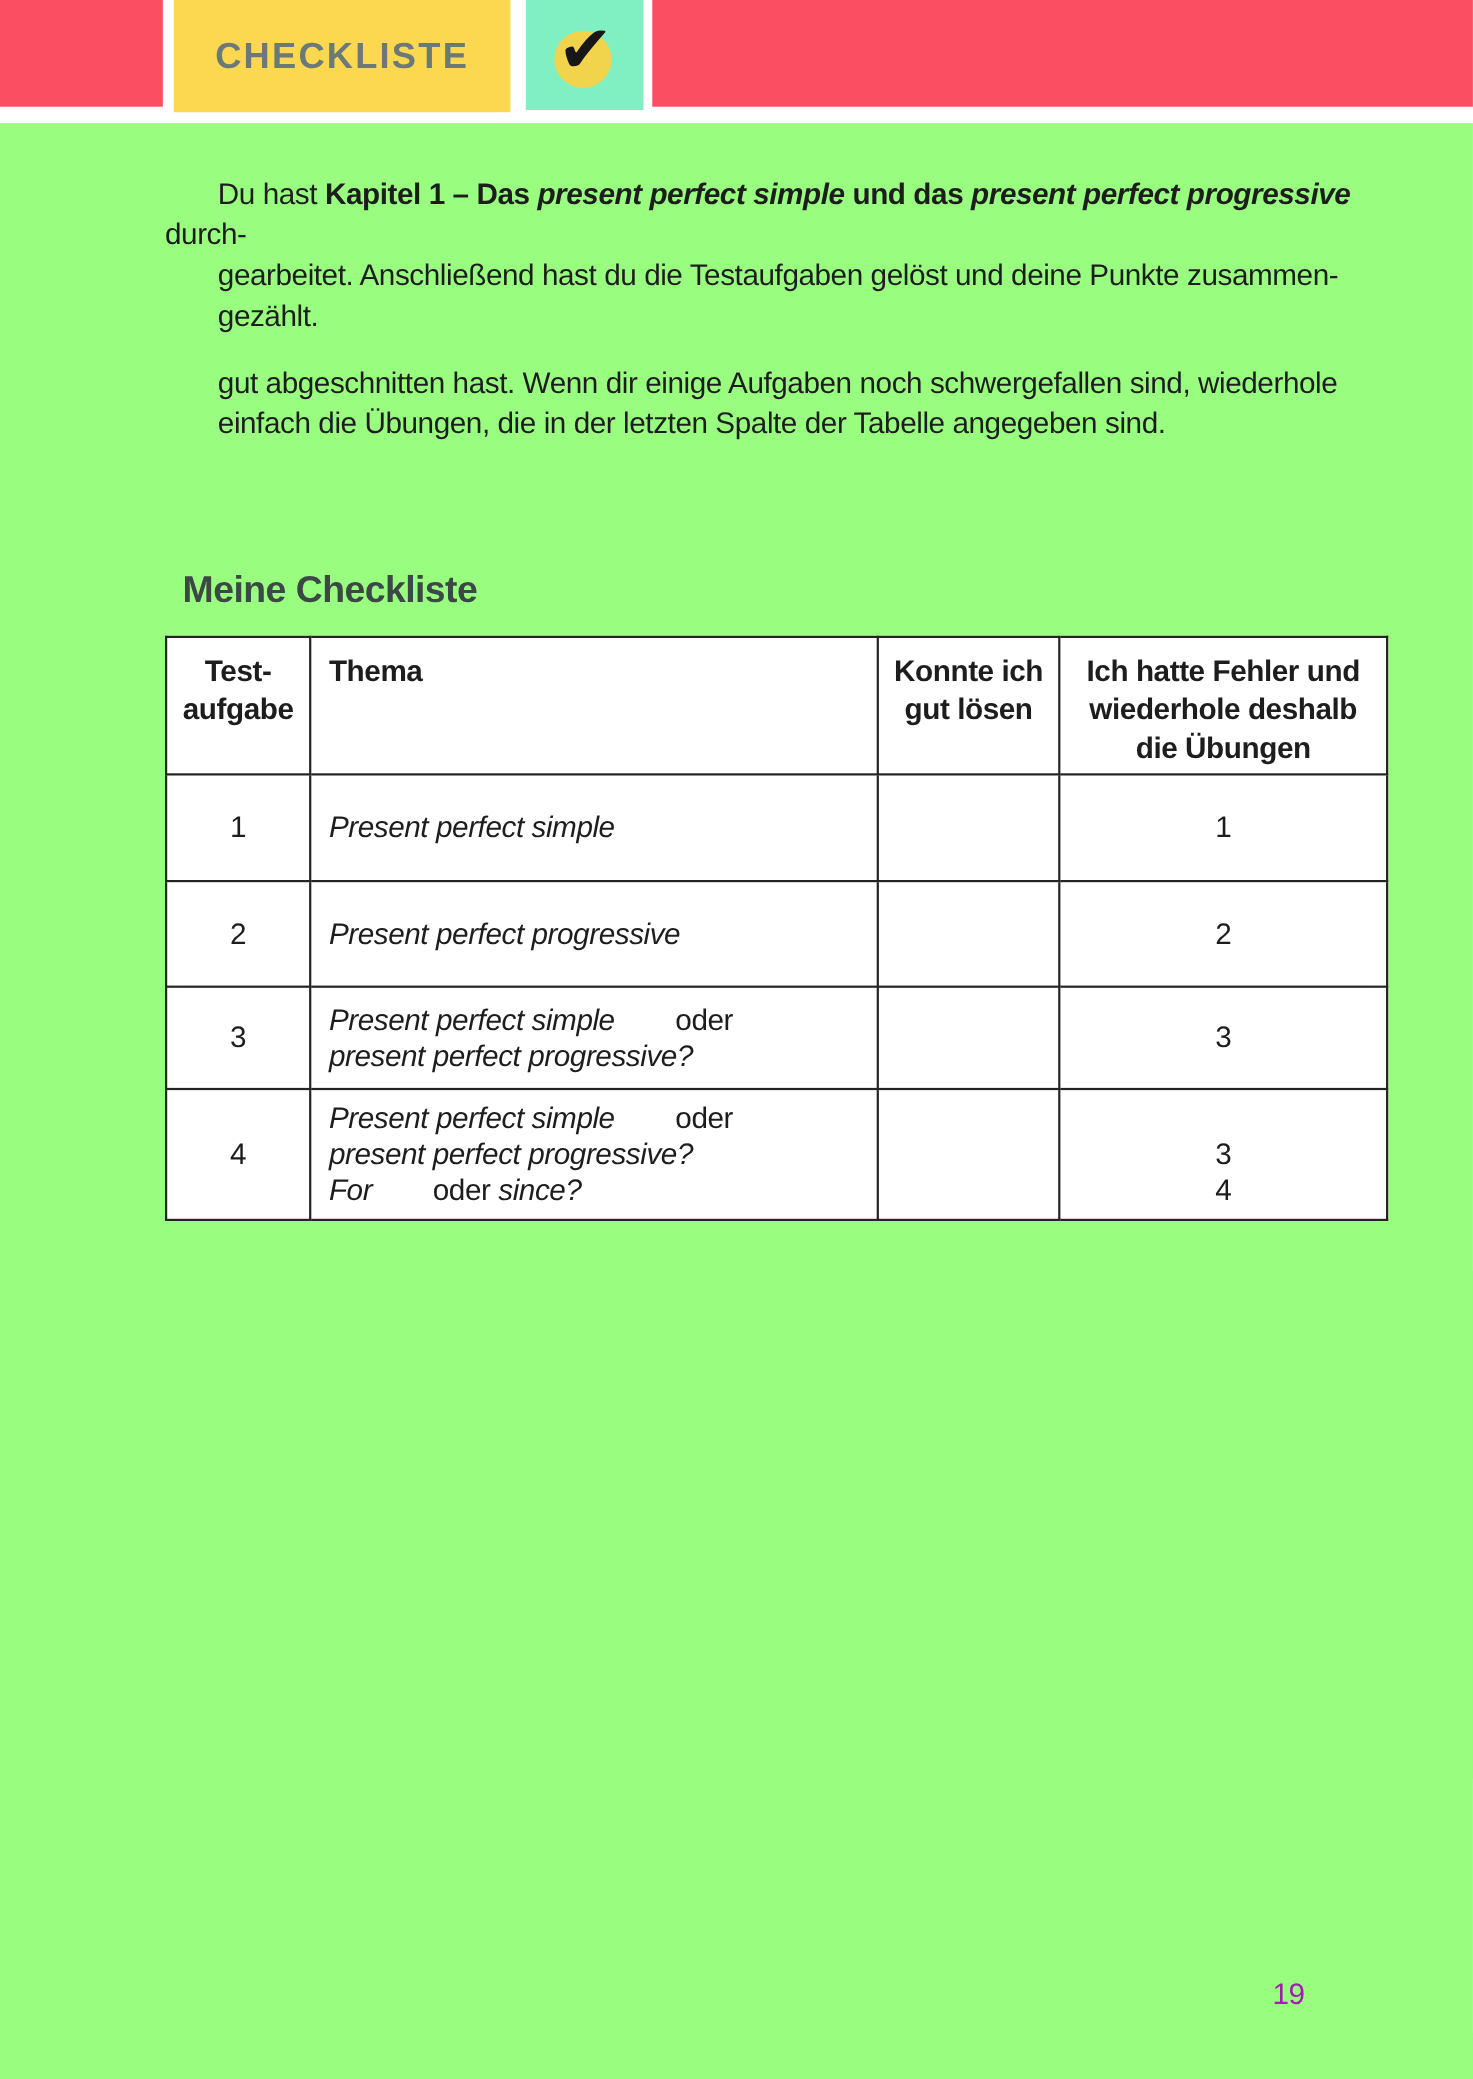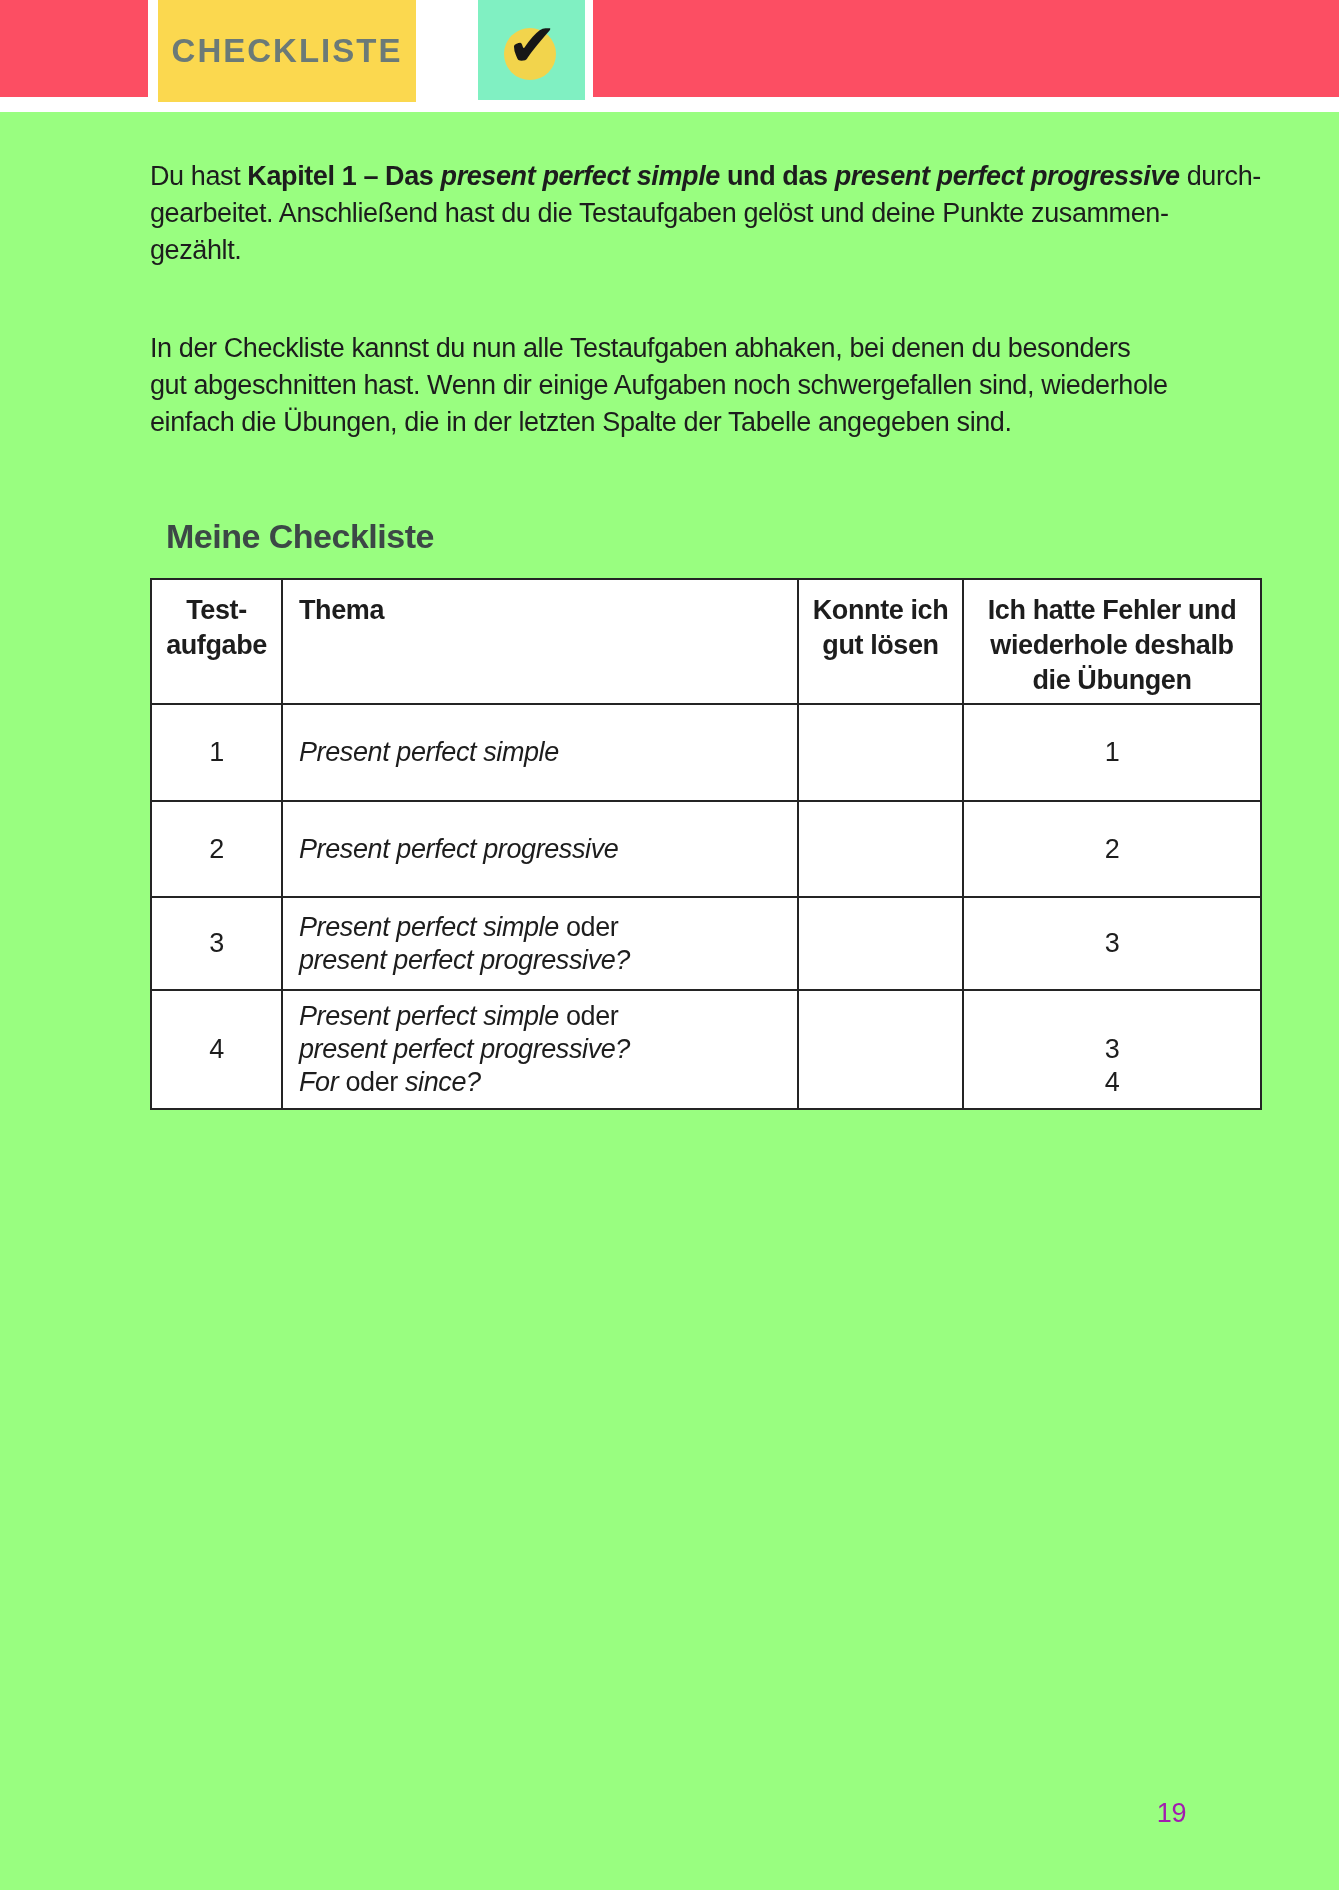--- a/index.html
+++ b/index.html
@@ -10,21 +10,21 @@
     background:#ffffff;
     font-family:"Liberation Sans","DejaVu Sans",sans-serif;
     color:#1d1d1d;
     overflow:hidden;
   }
 
   
   .banner-band { position:absolute; left:0; top:0; width:1339px; height:112px; background:#ffffff; }
   .block { position:absolute; top:0; }
   .block-red-left  { left:0;    width:148px; height:97px;  background:#fc4e63; }
-  .tab-yellow      { left:158px; width:258px; height:102px; background:#fbd84f;
+  .tab-yellow      { left:158px; width:306px; height:102px; background:#fbd84f;
                      display:flex; align-items:center; justify-content:center; }
   .tab-mint        { left:478px; width:107px; height:100px; background:#80f0c2; }
   .block-red-right { left:593px; width:746px; height:97px;  background:#fc4e63; }
 
   .banner-label {
     font-size:33px; font-weight:bold; letter-spacing:2px;
     color:#6b7a77;
   }
   .check-circle {
     position:absolute; left:26px; top:28px;
@@ -37,21 +37,21 @@
     font-family:"DejaVu Sans",sans-serif;
   }
 
   
   .green-body { position:absolute; left:0; top:112px; width:1339px; height:1778px; background:#99fe80; }
 
   
   .para { position:absolute; left:150px; font-size:27px; letter-spacing:-0.4px; line-height:37px; color:#1d1d1d; }
   .para-1 { top:158px; }
   .para-2 { top:330px; }
-  .r  { font-style:normal; font-weight:normal; }
+  .r  { font-style:normal; font-weight:normal;margin-left:48px; }
   .b  { font-weight:bold; }
   .i  { font-style:italic; }
   .bi { font-weight:bold; font-style:italic; }
 
   
   .section-title {
     position:absolute; left:150px; top:516px;
     font-size:34px; font-weight:bold; letter-spacing:-0.5px;
     color:#3c4846; line-height:40px;margin-left:16px;
   }
@@ -108,21 +108,20 @@
 
 <div class="green-body"></div>
 
 <div class="para para-1">
   <div class="tline"><span class="r">Du hast </span><span class="b">Kapitel 1 – Das </span><span class="bi">present perfect simple</span><span class="b"> und das </span><span class="bi">present perfect progressive</span><span class="r"> durch-</span></div>
   <div class="tline"><span class="r">gearbeitet. Anschließend hast du die Testaufgaben gelöst und deine Punkte zusammen-</span></div>
   <div class="tline"><span class="r">gezählt.</span></div>
 </div>
 
 <div class="para para-2">
-  <div class="tline"><span class="r">In der Checkliste kannst du nun alle Testaufgaben abhaken, bei denen du besonders</span></div>
   <div class="tline"><span class="r">gut abgeschnitten hast. Wenn dir einige Aufgaben noch schwergefallen sind, wiederhole</span></div>
   <div class="tline"><span class="r">einfach die Übungen, die in der letzten Spalte der Tabelle angegeben sind.</span></div>
 </div>
 
 <div class="section-title">Meine Checkliste</div>
 
 <table class="checklist-table">
   <colgroup>
     <col style="width:131px">
     <col style="width:516px">

